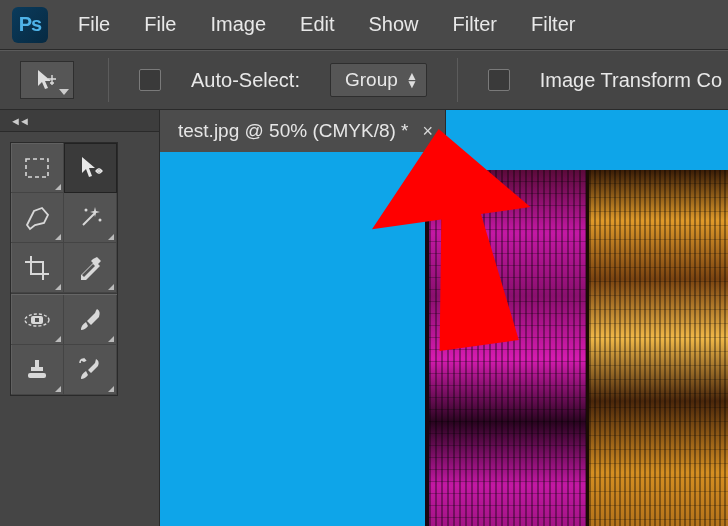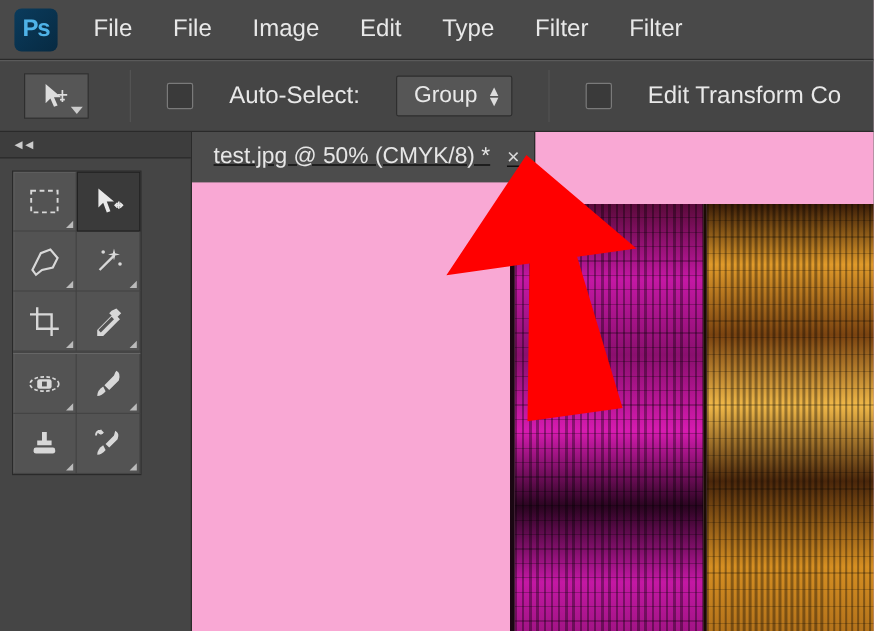--- a/index.html
+++ b/index.html
@@ -30,21 +30,21 @@
 
 .toolbox { position: absolute; left: 10px; top: 142px; width: 108px; background: #535353; border: 1px solid #2a2a2a; box-shadow: 0 0 0 1px #616161 inset; }
 .tool-row { display: flex; }
 .tool-btn { width: 53px; height: 50px; display: flex; align-items: center; justify-content: center; position: relative; border-right: 1px solid #444; border-bottom: 1px solid #444; }
 .tool-btn.selected { background: #3a3a3a; border: 1px solid #222; }
 .tool-corner { position: absolute; right: 2px; bottom: 2px; width: 0; height: 0; border-left: 6px solid transparent; border-bottom: 6px solid #bbb; }
 .tool-sep { height: 2px; border-top: 1px solid #3a3a3a; border-bottom: 1px solid #666; }
 .tool-icon { color: #d8d8d8; }
 
 
-.doc-area { position: absolute; left: 160px; top: 110px; right: 0; bottom: 0; background: #f9a8d4; text-decoration: underline; }
+.doc-area { position: absolute; left: 160px; top: 110px; right: 0; bottom: 0; background: #0ea5e9; }
 .tab-bar { height: 42px; display: flex; align-items: stretch; }
 .doc-tab { background: #4c4c4c; display: flex; align-items: center; padding: 0 12px 0 18px; gap: 14px; border-right: 1px solid #2a2a2a; }
 .doc-tab .tab-title { color: #e6e6e6; font-size: 19px; }
 .doc-tab .tab-close { color: #d8d8d8; font-size: 18px; cursor: pointer; }
 
 
 .canvas { position: absolute; left: 265px; top: 60px; width: 320px; height: 420px; display: flex; }
 .canvas .panel-left { flex: 1; background: linear-gradient(180deg, #5a0a3a 0%, #c418a4 15%, #8a0f6e 30%, #d61bb0 45%, #2a0420 60%, #c418a4 75%, #6d0d55 100%); border-left: 4px solid #1a0612; }
 .canvas .panel-left::after { content: ""; display: block; width: 100%; height: 100%; background: repeating-linear-gradient(90deg, rgba(0,0,0,.35) 0 2px, transparent 2px 6px), repeating-linear-gradient(0deg, rgba(0,0,0,.25) 0 1px, transparent 1px 12px); mix-blend-mode: multiply; }
 .canvas .panel-right { flex: 1; background: linear-gradient(180deg, #3a1c06 0%, #e09a2a 12%, #7a4310 26%, #f0b848 40%, #4a260a 55%, #d68f22 72%, #8a5012 100%); border-left: 3px solid #1a0c04; }
@@ -58,21 +58,21 @@
 </head>
 <body>
 
 <div class="menubar">
   <div class="ps-logo">Ps</div>
   <div class="menu-items">
     <div class="menu-item">File</div>
     <div class="menu-item">File</div>
     <div class="menu-item">Image</div>
     <div class="menu-item">Edit</div>
-    <div class="menu-item">Type</div>
+    <div class="menu-item">Show</div>
     <div class="menu-item">Filter</div>
     <div class="menu-item">Filter</div>
   </div>
 </div>
 
 <div class="options-bar">
   <div class="tool-preset">
     <svg class="arrow-icon" width="24" height="24" viewBox="0 0 24 24">
         <path fill="#ddd" d="M3 2 L3 18 L7 14 L10 21 L13 20 L10 13 L16 13 Z"></path>
         <path fill="#ddd" d="M15 15 L19 15 M17 13 L17 17 M13 11 L21 11 M17 7 L17 15" stroke="#ddd" stroke-width="1.4"></path>
@@ -81,21 +81,21 @@
   </div>
   <div class="divider-v" style="margin-left:4px;"></div>
   <span class="checkbox"></span>
   <span class="opt-label">Auto-Select:</span>
   <div class="dropdown-btn">
     <span>Group</span>
     <span class="caret">▲<br>▼</span>
   </div>
   <div class="divider-v"></div>
   <span class="checkbox"></span>
-  <span class="opt-label">Edit Transform Co</span>
+  <span class="opt-label">Image Transform Co</span>
 </div>
 
 <div class="left-col">
   <div class="collapse-tab">
     <span>◄◄</span>
   </div>
 </div>
 
 <div class="toolbox">
   <div class="tool-row">

